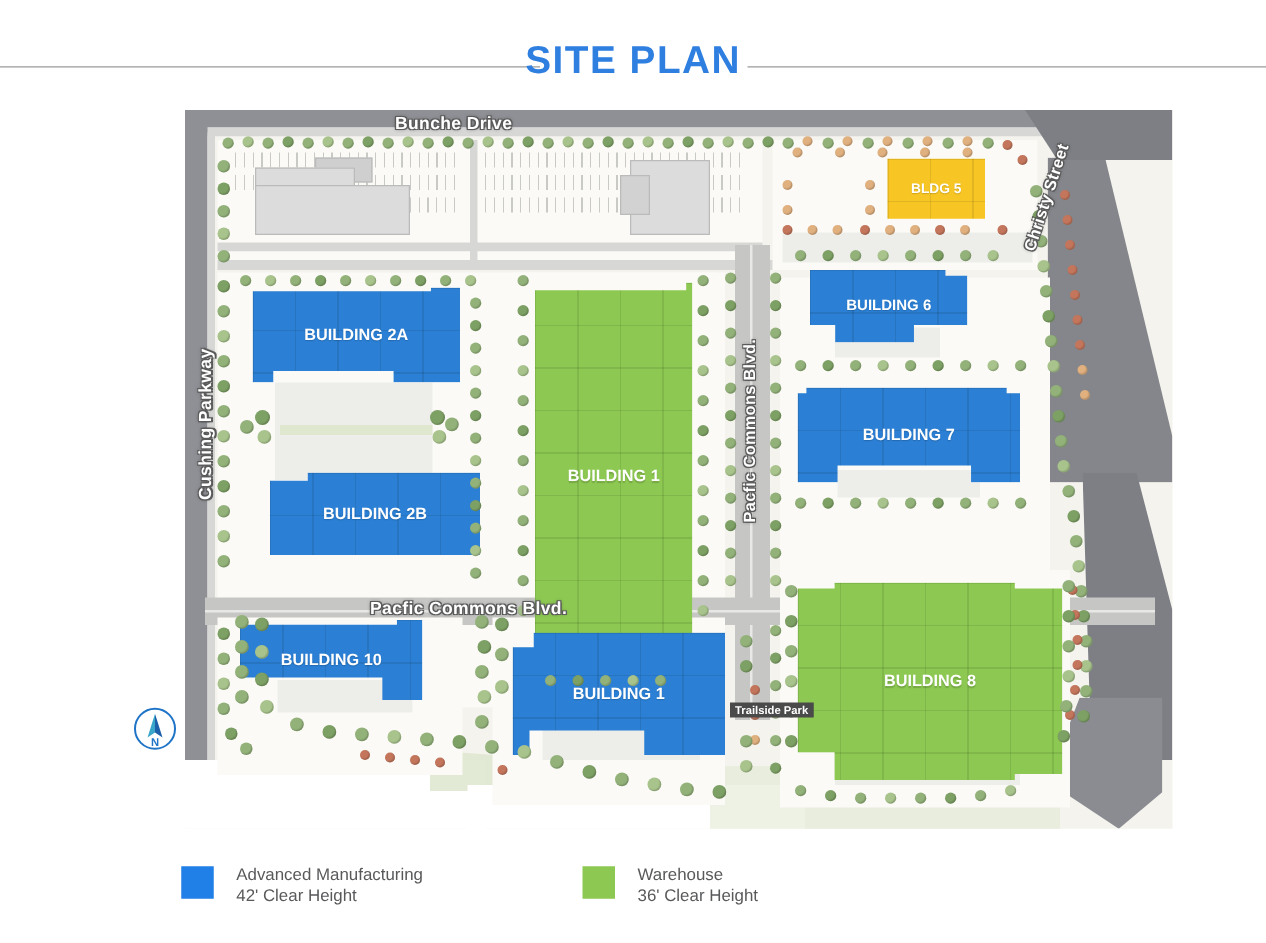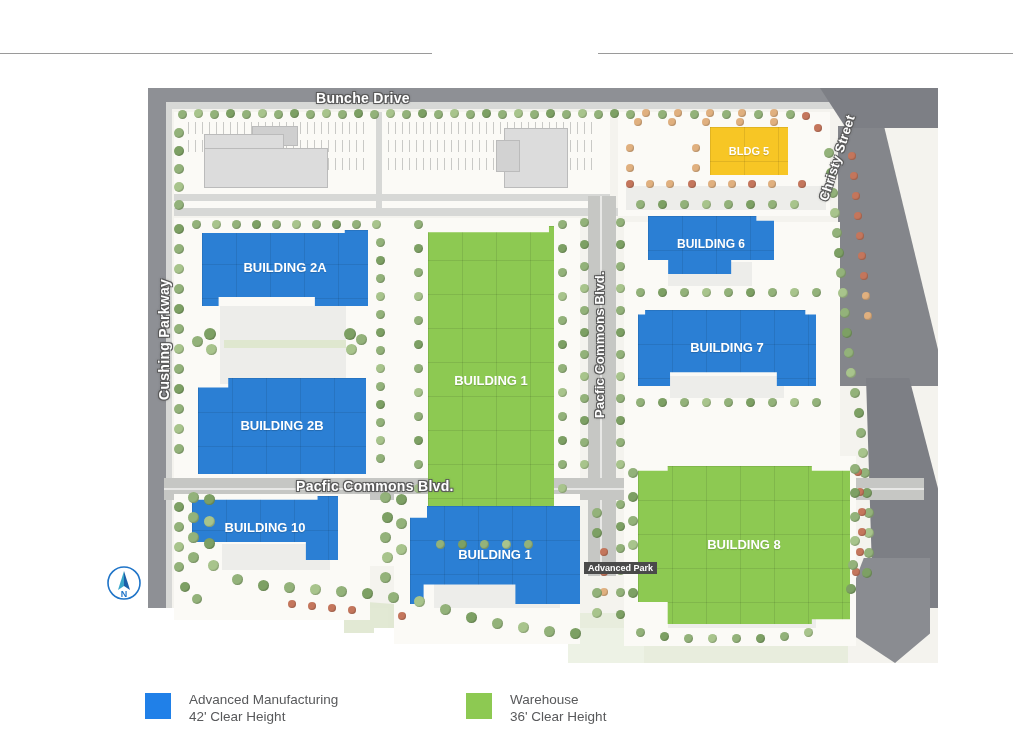--- a/index.html
+++ b/index.html
@@ -182,20 +182,21 @@
   #legend-item-0 { left: 145px; top: 5px; }
   #legend-item-1 { left: 466px; top: 5px; }
   #legend-item-2 { left: 735px; top: 1px; }
 </style>
 </head>
 <body>
 
 <div id="header">
   <div id="title-rule-left"></div>
   <div id="title-rule-right"></div>
+  <div id="page-title">SITE PLAN</div>
 </div>
 
 <div id="map">
 
   <div class="ground" style="left:0;top:0;width:790px;height:575px;background:#f4f3ee;"></div>
 
   <div class="ground asphalt" style="left:0;top:0;width:700px;height:14px;"></div>
   <div class="ground road-lt" style="left:0;top:14px;width:700px;height:7px;"></div>
 
   <div class="ground asphalt" style="left:0;top:0;width:18px;height:520px;"></div>
@@ -239,21 +240,21 @@
   <div class="ground pavement" style="left:26px;top:130px;width:400px;height:348px;"></div>
 
   <div class="bldg blue" style="left:54px;top:142px;width:166px;height:76px;font-size:13px;z-index:5;
        clip-path:polygon(0 4%,86% 4%,86% 0,100% 0,100% 100%,68% 100%,68% 88%,10% 88%,10% 100%,0 100%);">
     <span class="lbl">BUILDING 2A</span>
   </div>
 
   <div class="ground concrete" style="left:72px;top:218px;width:126px;height:78px;z-index:4;"></div>
   <div class="ground turf" style="left:76px;top:252px;width:122px;height:8px;z-index:5;"></div>
 
-  <div class="bldg blue" style="left:50px;top:290px;width:168px;height:96px;font-size:13px;z-index:5;
+  <div class="bldg blue" style="left:68px;top:290px;width:168px;height:66px;font-size:13px;z-index:5;
        clip-path:polygon(0 10%,18% 10%,18% 0,100% 0,100% 100%,0 100%);">
     <span class="lbl">BUILDING 2B</span>
   </div>
 
   <div class="ground pavement" style="left:262px;top:130px;width:170px;height:348px;"></div>
   <div class="bldg green" style="left:280px;top:138px;width:126px;height:310px;font-size:13px;z-index:5;
        clip-path:polygon(0 2%,96% 2%,96% 0,100% 0,100% 93%,96% 93%,96% 100%,0 100%,0 97%,0 97%);">
     <span class="lbl">BUILDING 1</span>
   </div>
 
@@ -614,21 +615,21 @@
   <div class="street" style="left:168px;top:2px;font-size:14px;">Bunche Drive</div>
 
   <div class="street vert-up" style="left:8px;top:312px;font-size:14px;">Cushing Parkway</div>
 
   <div class="street vert-up" style="left:444px;top:330px;font-size:13px;">Pacfic Commons Blvd.</div>
 
   <div class="street" style="left:148px;top:390px;font-size:14px;">Pacfic Commons Blvd.</div>
 
   <div class="street" style="left:668px;top:110px;font-size:13px;transform:rotate(-72deg);transform-origin:left top;">Christy Street</div>
 
-  <div class="parklabel" style="left:436px;top:474px;">Advanced Park</div>
+  <div class="parklabel" style="left:436px;top:474px;">Trailside Park</div>
 </div>
 
 <div id="compass">
   <svg viewBox="0 0 36 36" width="36" height="36" aria-hidden="true">
     <circle cx="18" cy="18" r="16" fill="#ffffff" stroke="#1f74c8" stroke-width="1.6"></circle>
     <polygon points="18,6 24,25 18,21" fill="#1d5fa8"></polygon>
     <polygon points="18,6 12,25 18,21" fill="#3aa6c9"></polygon>
     <text x="18" y="32" text-anchor="middle" font-family="Liberation Sans, sans-serif" font-size="9" font-weight="bold" fill="#1f74c8">N</text>
   </svg>
 </div>

